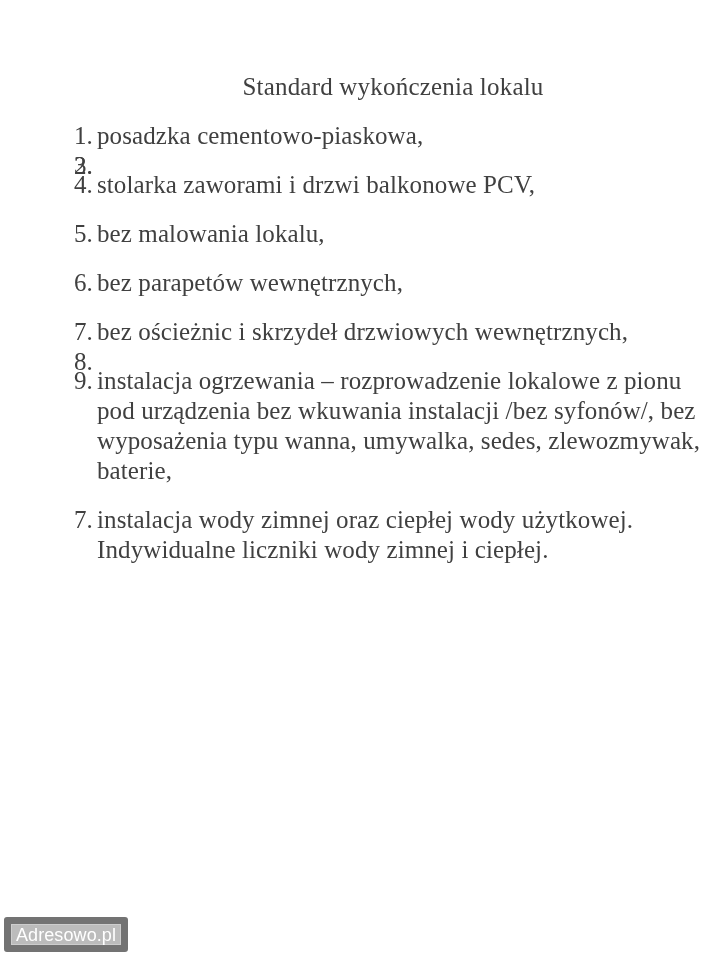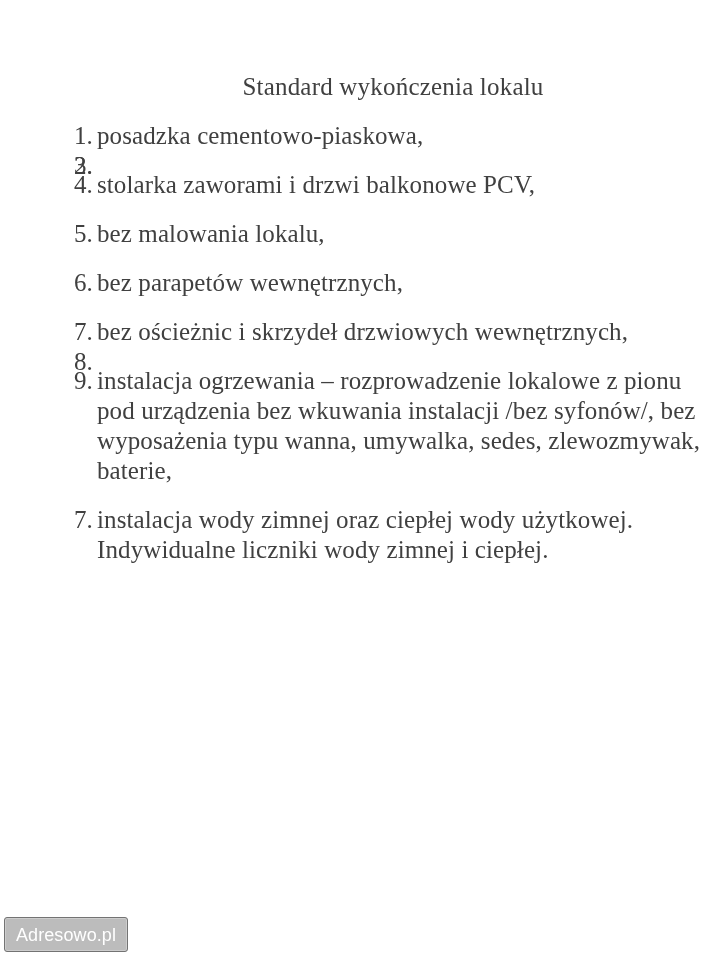--- a/index.html
+++ b/index.html
@@ -79,21 +79,21 @@
 
   
   .watermark {
     position: absolute;
     left: 4px;
     top: 917px;
     width: 124px;
     height: 35px;
     box-sizing: border-box;
     background: #bcbcbc;
-    border: 1px solid #737373;
+    border: 7px solid #737373;
     border-radius: 3px;
     display: flex;
     align-items: center;
     justify-content: center;
     box-shadow: 0 0 0 1px rgba(255,255,255,0.25) inset;
   }
   .watermark-text {
     font-family: "Liberation Sans", "DejaVu Sans", sans-serif;
     font-size: 18px;
     line-height: 18px;

